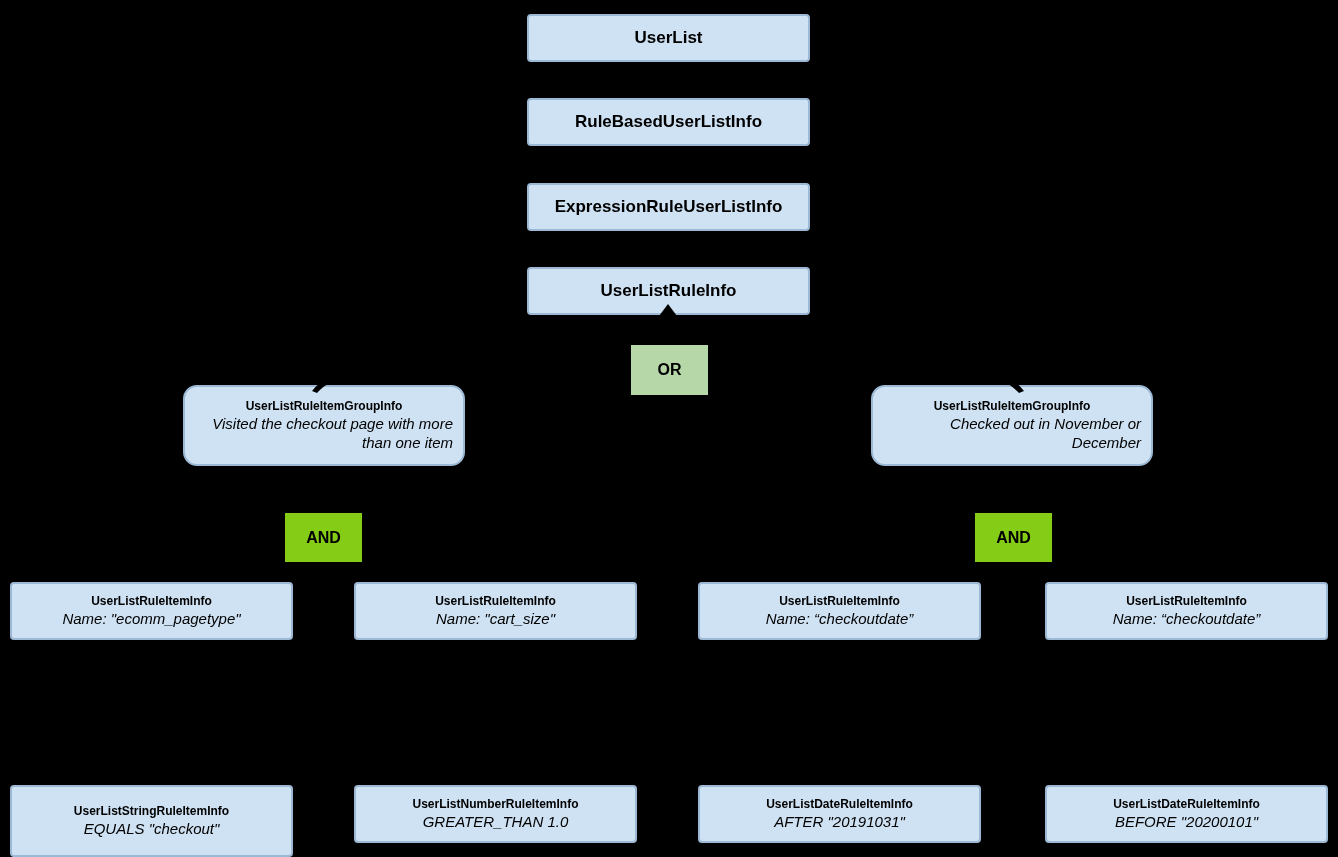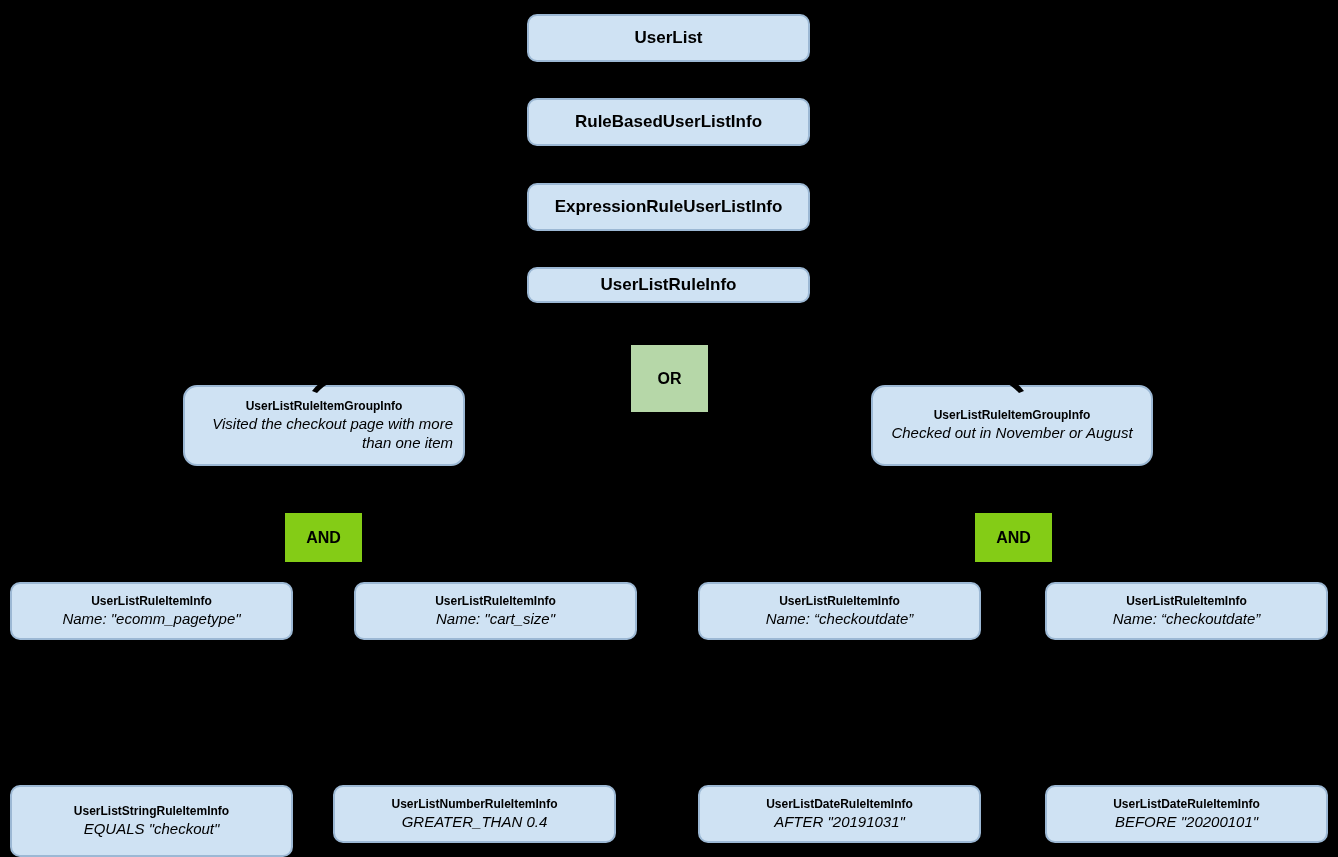--- a/index.html
+++ b/index.html
@@ -13,21 +13,21 @@
     width: 1338px;
     height: 857px;
     background: #000000;
     overflow: hidden;
   }
   .node {
     position: absolute;
     box-sizing: border-box;
     background: #cfe2f3;
     border: 2px solid #9cb8d4;
-    border-radius: 10px;
+    border-radius: 4px;
     display: flex;
     flex-direction: column;
     align-items: center;
     justify-content: center;
     text-align: center;
     color: #000;
     padding: 4px 10px;
   }
   .node .title {
     font-weight: bold;
@@ -74,40 +74,40 @@
   </div>
 
   <div class="node toplevel" style="left:527px; top:183px; width:283px; height:48px;">
     <span class="title">ExpressionRuleUserListInfo</span>
   </div>
 
   <div class="node toplevel" style="left:527px; top:98px; width:283px; height:48px;">
     <span class="title">RuleBasedUserListInfo</span>
   </div>
 
-  <div class="node toplevel" style="left:527px; top:267px; width:283px; height:36px;text-align:center;">
+  <div class="node toplevel" style="left:527px; top:267px; width:283px; height:48px;text-align:center;">
     <span class="title">UserListRuleInfo</span>
   </div>
 
-  <div class="op or" style="left:631px; top:345px; width:77px; height:67px;">
+  <div class="op or" style="left:631px; top:345px; width:77px; height:50px;">
     <span>OR</span>
   </div>
 
   <svg class="arrowhead" style="left:659px; top:304px;" width="18" height="12" viewBox="0 0 18 12">
     <polygon points="0,12 9,0 18,12" fill="#000"></polygon>
   </svg>
 
   <div class="node group" style="left:183px; top:385px; width:282px; height:81px;">
     <span class="title">UserListRuleItemGroupInfo</span>
     <span class="desc">Visited the checkout page with more than one item</span>
   </div>
 
   <div class="node group" style="left:871px; top:385px; width:282px; height:81px;">
     <span class="title">UserListRuleItemGroupInfo</span>
-    <span class="desc">Checked out in November or August</span>
+    <span class="desc">Checked out in November or December</span>
   </div>
 
   <svg class="arrowhead" style="left:311px; top:372px;" width="38" height="21" viewBox="0 0 38 21">
     <path d="M1,19 C12,5 26,0 37,3 C26,6 14,12 6,21 Z" fill="#000"></path>
   </svg>
   <svg class="arrowhead" style="left:987px; top:372px; transform:scaleX(-1);" width="38" height="21" viewBox="0 0 38 21">
     <path d="M1,19 C12,5 26,0 37,3 C26,6 14,12 6,21 Z" fill="#000"></path>
   </svg>
 
   <div class="op and" style="left:285px; top:513px; width:77px; height:49px;">
@@ -136,23 +136,23 @@
   <div class="node" style="left:1045px; top:582px; width:283px; height:58px;">
     <span class="title">UserListRuleItemInfo</span>
     <span class="desc">Name: “checkoutdate”</span>
   </div>
 
   <div class="node" style="left:10px; top:785px; width:283px; height:72px;">
     <span class="title">UserListStringRuleItemInfo</span>
     <span class="desc">EQUALS "checkout"</span>
   </div>
 
-  <div class="node" style="left:333px; top:785px; width:283px; height:58px;">
+  <div class="node" style="left:354px; top:785px; width:283px; height:58px;">
     <span class="title">UserListNumberRuleItemInfo</span>
-    <span class="desc">GREATER_THAN 0.4</span>
+    <span class="desc">GREATER_THAN 1.0</span>
   </div>
 
   <div class="node" style="left:698px; top:785px; width:283px; height:58px;">
     <span class="title">UserListDateRuleItemInfo</span>
     <span class="desc">AFTER "20191031"</span>
   </div>
 
   <div class="node" style="left:1045px; top:785px; width:283px; height:58px;">
     <span class="title">UserListDateRuleItemInfo</span>
     <span class="desc">BEFORE "20200101"</span>

